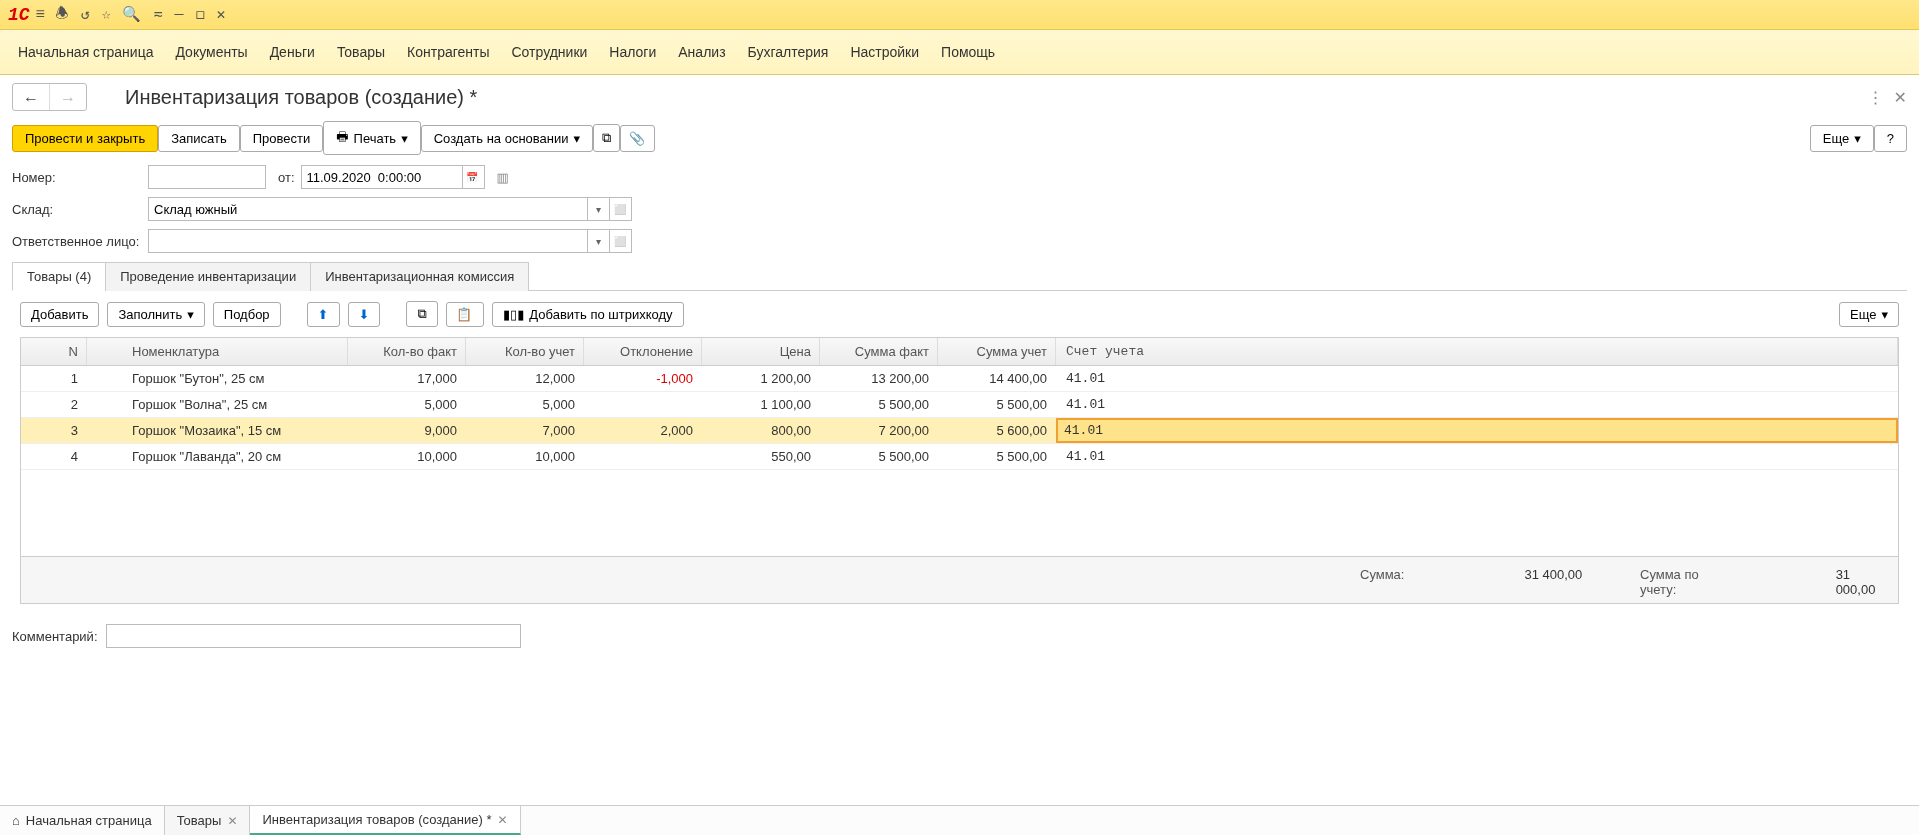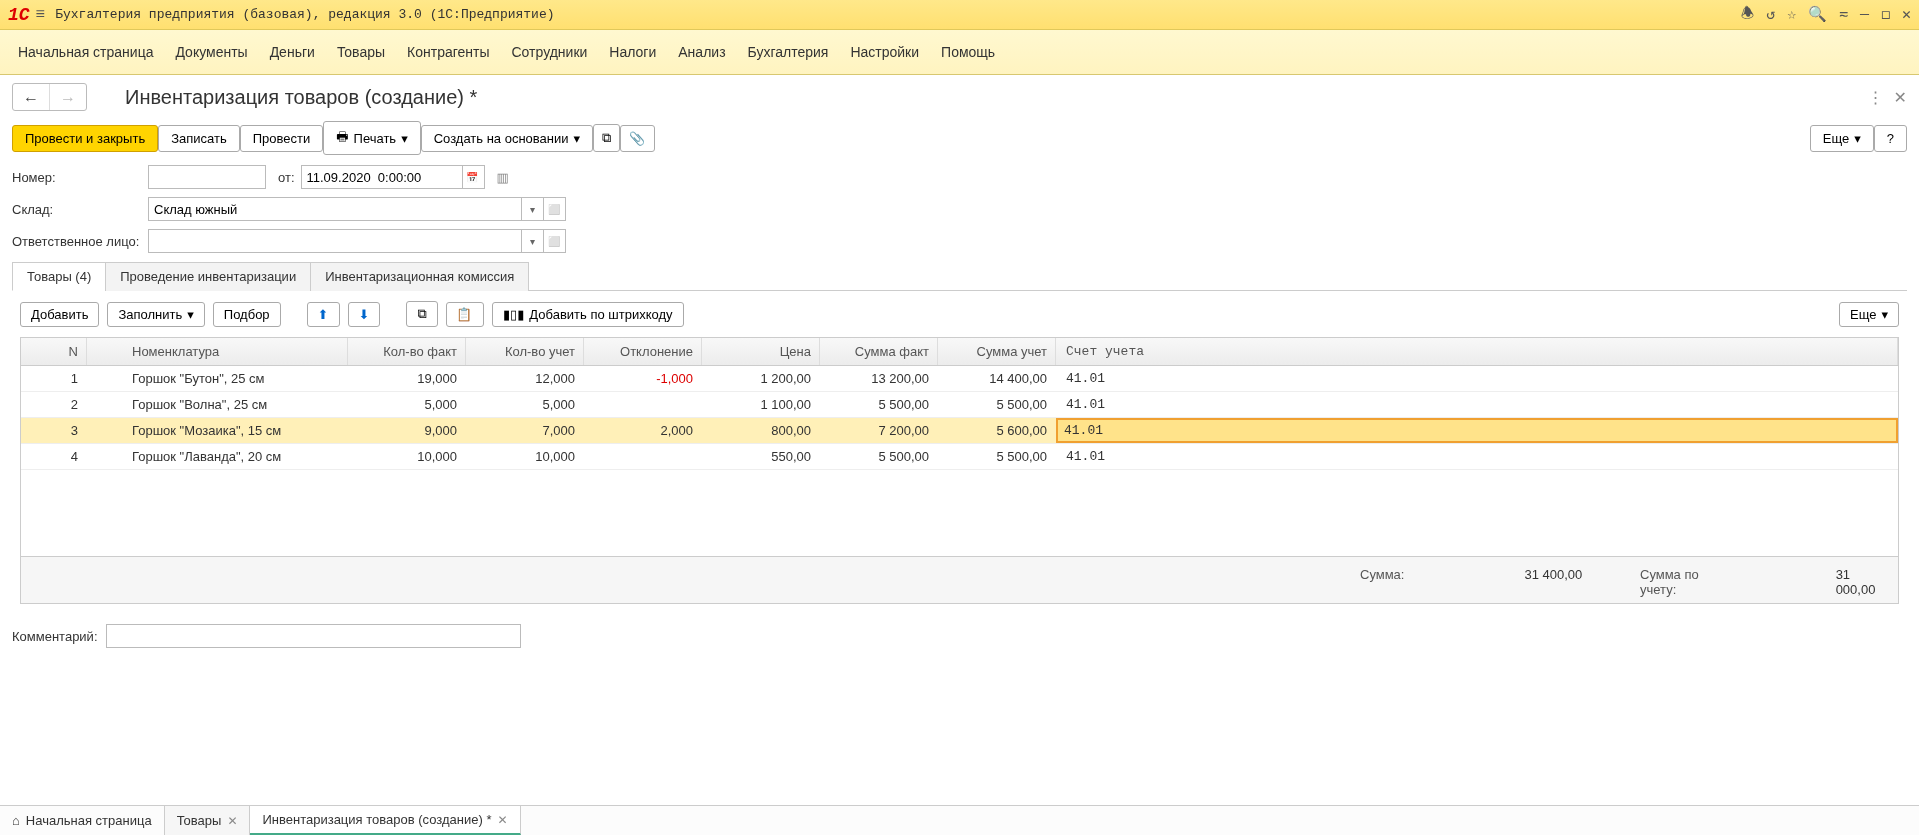--- a/index.html
+++ b/index.html
@@ -29,21 +29,21 @@
 .btn { border: 1px solid #aaa; background: #fff; padding: 5px 12px; border-radius: 3px; cursor: pointer; font-size: 13px; display: inline-flex; align-items:center; gap:5px; }
 .btn-primary { background: #ffd400; border-color: #d0a000; font-weight: normal; }
 .btn-icon-only { padding: 5px 8px; }
 .spacer { flex: 1; }
 
 .form-row { display: flex; align-items: center; margin-bottom: 8px; gap: 6px; }
 .form-label { width: 130px; font-size: 13px; }
 .input { border: 1px solid #bbb; padding: 3px 5px; height: 24px; font-size: 13px; background:#fff; }
 .input-small { width: 118px; }
 .input-date { width: 162px; }
-.input-wide { width: 374px; }
+.input-wide { width: 440px; }
 .input-combo { display:flex; }
 .combo-btn { border: 1px solid #bbb; border-left:none; width:22px; height:24px; display:flex; align-items:center; justify-content:center; cursor:pointer; background:#fff; font-size:10px; color:#666; }
 
 .tabs { display: flex; border-bottom: 1px solid #ccc; margin-top: 8px; }
 .tab { padding: 6px 14px; border: 1px solid #ccc; border-bottom: none; background: #f3f3f3; cursor: pointer; font-size: 13px; position: relative; top: 1px; margin-right: -1px; }
 .tab.active { background: #fff; border-bottom: 1px solid #fff; }
 
 .tab-toolbar { display: flex; gap: 8px; align-items:center; padding: 10px 8px; }
 .tab-toolbar .btn { padding: 4px 10px; }
 
@@ -77,21 +77,20 @@
 .wtab.home { background:#fcfcfc; }
 .wtab.active { background:#fff; border-bottom:2px solid #4a8; }
 .wtab .x { color:#888; font-size:12px; }
 </style>
 </head>
 <body>
 
 <div class="titlebar">
   <span class="logo-1c">1C</span>
   <span class="hamburger">≡</span>
-  <span class="app-title">Бухгалтерия предприятия (базовая), редакция 3.0  (1С:Предприятие)</span>
   <div class="titlebar-right">
     <span class="titlebar-icon">🕭</span>
     <span class="titlebar-icon">↺</span>
     <span class="titlebar-icon">☆</span>
     <span class="titlebar-icon">🔍</span>
     <span class="titlebar-icon">≂</span>
     <span class="titlebar-icon">—</span>
     <span class="titlebar-icon">◻</span>
     <span class="titlebar-icon">✕</span>
   </div>
@@ -216,21 +215,21 @@
       <div class="gh c-dev">Отклонение</div>
       <div class="gh c-price">Цена</div>
       <div class="gh c-sf">Сумма факт</div>
       <div class="gh c-su">Сумма учет</div>
       <div class="gh c-acc">Счет учета</div>
     </div>
     <div class="grid-body" id="grid-body">
         <div class="grow">
           <div class="gc c-n">1</div>
           <div class="gc c-nom">Горшок "Бутон", 25 см</div>
-          <div class="gc c-qf">19,000</div>
+          <div class="gc c-qf">17,000</div>
           <div class="gc c-qu">12,000</div>
           <div class="gc c-dev neg">-1,000</div>
           <div class="gc c-price">1 200,00</div>
           <div class="gc c-sf">13 200,00</div>
           <div class="gc c-su">14 400,00</div>
           <div class="gc c-acc ">41.01</div>
         </div>
         <div class="grow">
           <div class="gc c-n">2</div>
           <div class="gc c-nom">Горшок "Волна", 25 см</div>

